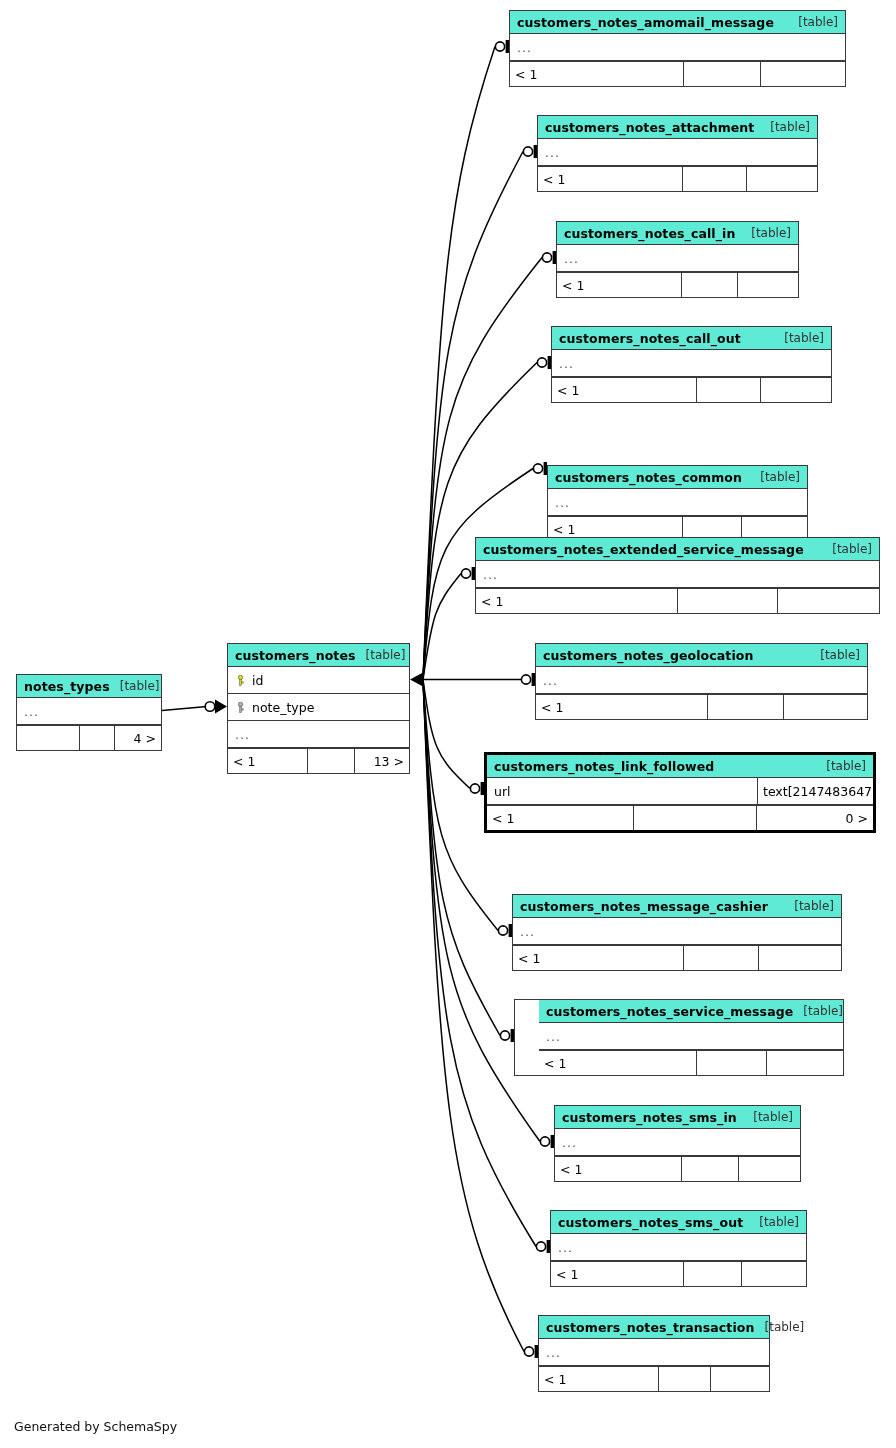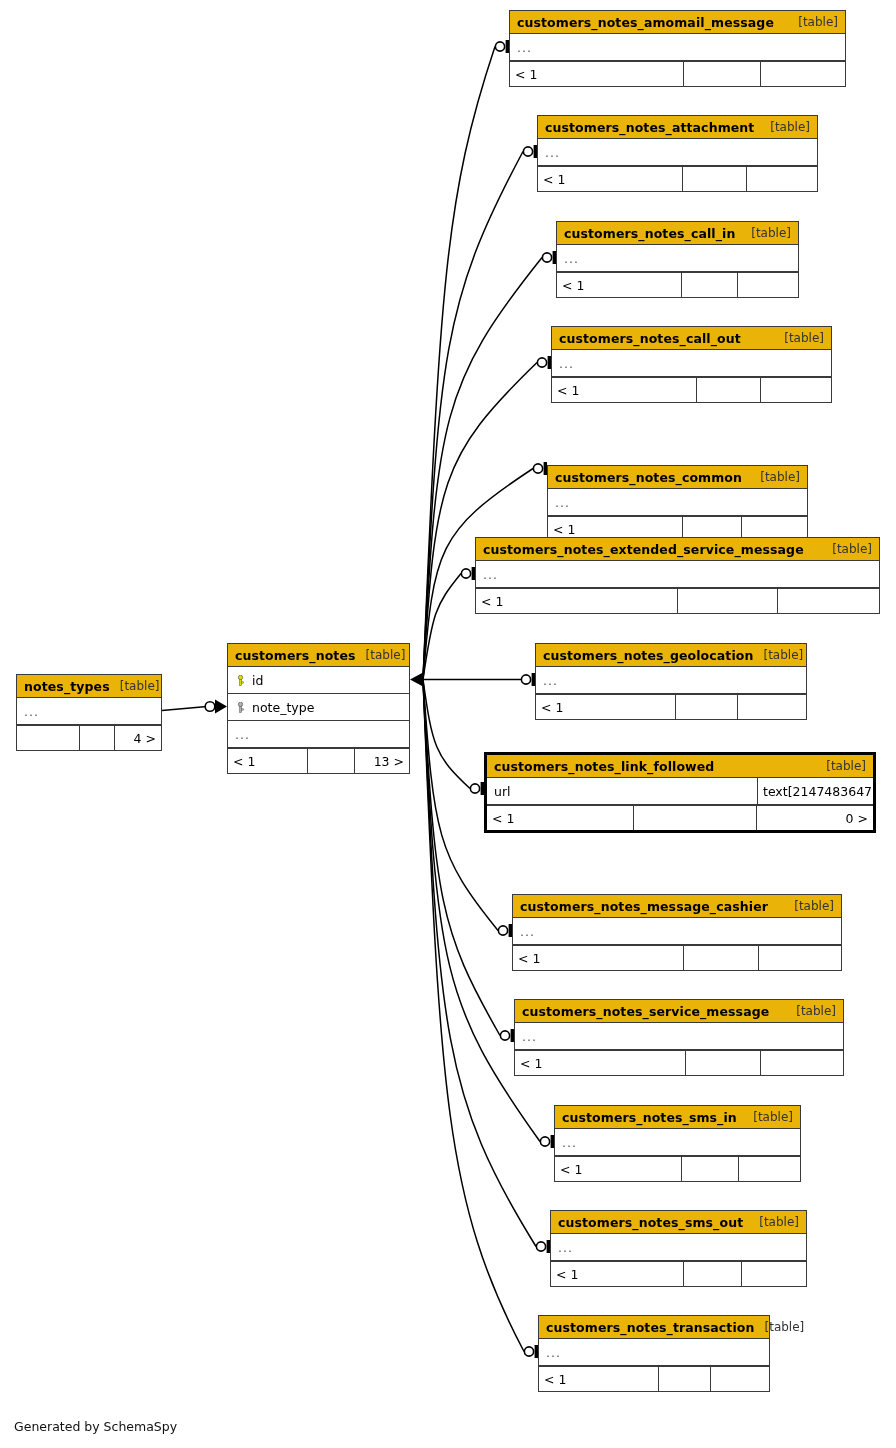--- a/index.html
+++ b/index.html
@@ -5,21 +5,21 @@
   html,body{margin:0;padding:0;background:#ffffff;}
   body{width:896px;height:1448px;position:relative;
        font-family:"DejaVu Sans","Liberation Sans",sans-serif;}
   #canvas{position:absolute;left:0;top:0;width:896px;height:1448px;overflow:hidden;}
   #edges{position:absolute;left:0;top:0;width:896px;height:1448px;}
 
   .tbl{position:absolute;box-sizing:border-box;background:#ffffff;
        border:1px solid #3a3a3a;}
   .tbl.focus{border:3px solid #000000;}
 
-  .thead{box-sizing:border-box;background:#eab308;border-bottom:1px solid #3a3a3a;
+  .thead{box-sizing:border-box;background:#5eead4;border-bottom:1px solid #3a3a3a;
          height:23px;display:flex;align-items:center;padding:0 7px;white-space:nowrap;}
   .tname{font-weight:bold;font-size:12.5px;color:#000;letter-spacing:0.1px;}
   .ttag{margin-left:auto;font-size:12px;color:#333;padding-left:10px;}
 
   .trow{box-sizing:border-box;height:27px;display:flex;align-items:center;
         border-bottom:1px solid #3a3a3a;font-size:12.5px;color:#000;background:#fff;}
   .trow:last-child{border-bottom:none;}
   .rowname{padding-left:7px;display:flex;align-items:center;gap:6px;flex:1;
            white-space:nowrap;overflow:hidden;}
   .rowtype{box-sizing:border-box;border-left:1px solid #3a3a3a;padding-left:5px;
@@ -209,21 +209,21 @@
           <div class="rowname">
             <span class="dots">...</span>
           </div>
         </div>
         <div class="tfoot">
           <div class="fc" style="width: 50%;">&lt; 1</div>
           <div class="fc" style="width: 25%;"></div>
           <div class="fc r" style="flex: 1 1 0%;"></div>
         </div>
       </div>
-      <div class="tbl" style="left: 535px; top: 643px; width: 272px;">
+      <div class="tbl" style="left: 535px; top: 643px; width: 333px;">
         <div class="thead">
           <span class="tname">customers_notes_geolocation</span>
           <span class="ttag">[table]</span>
         </div>
         <div class="trow">
           <div class="rowname">
             <span class="dots">...</span>
           </div>
         </div>
         <div class="tfoot">
@@ -258,21 +258,21 @@
           <div class="rowname">
             <span class="dots">...</span>
           </div>
         </div>
         <div class="tfoot">
           <div class="fc" style="width: 52%;">&lt; 1</div>
           <div class="fc" style="width: 23%;"></div>
           <div class="fc r" style="flex: 1 1 0%;"></div>
         </div>
       </div>
-      <div class="tbl" style="left: 514px; top: 999px; width: 330px;">
+      <div class="tbl" style="left: 514px; top: 999px; width: 330px; padding-left: 24px;">
         <div class="thead">
           <span class="tname">customers_notes_service_message</span>
           <span class="ttag">[table]</span>
         </div>
         <div class="trow">
           <div class="rowname">
             <span class="dots">...</span>
           </div>
         </div>
         <div class="tfoot">

